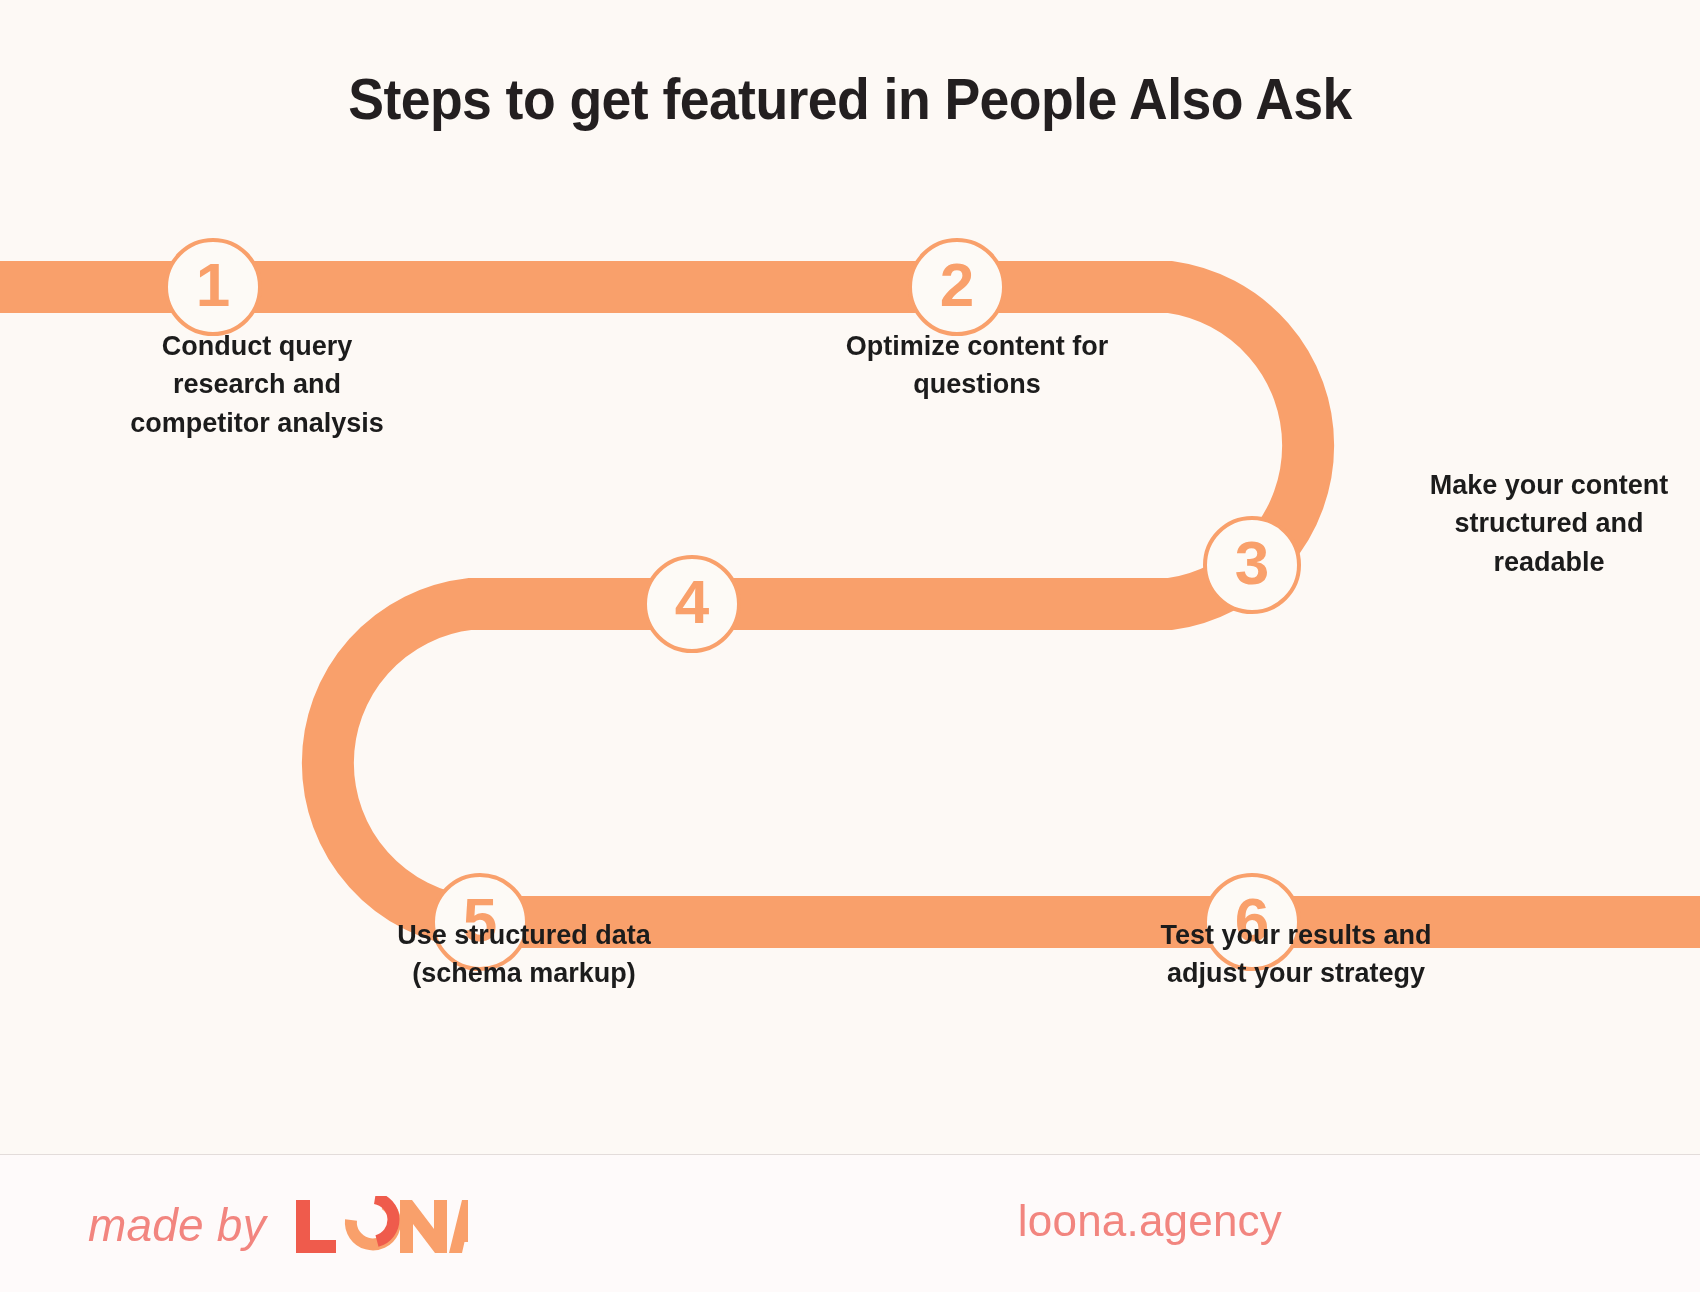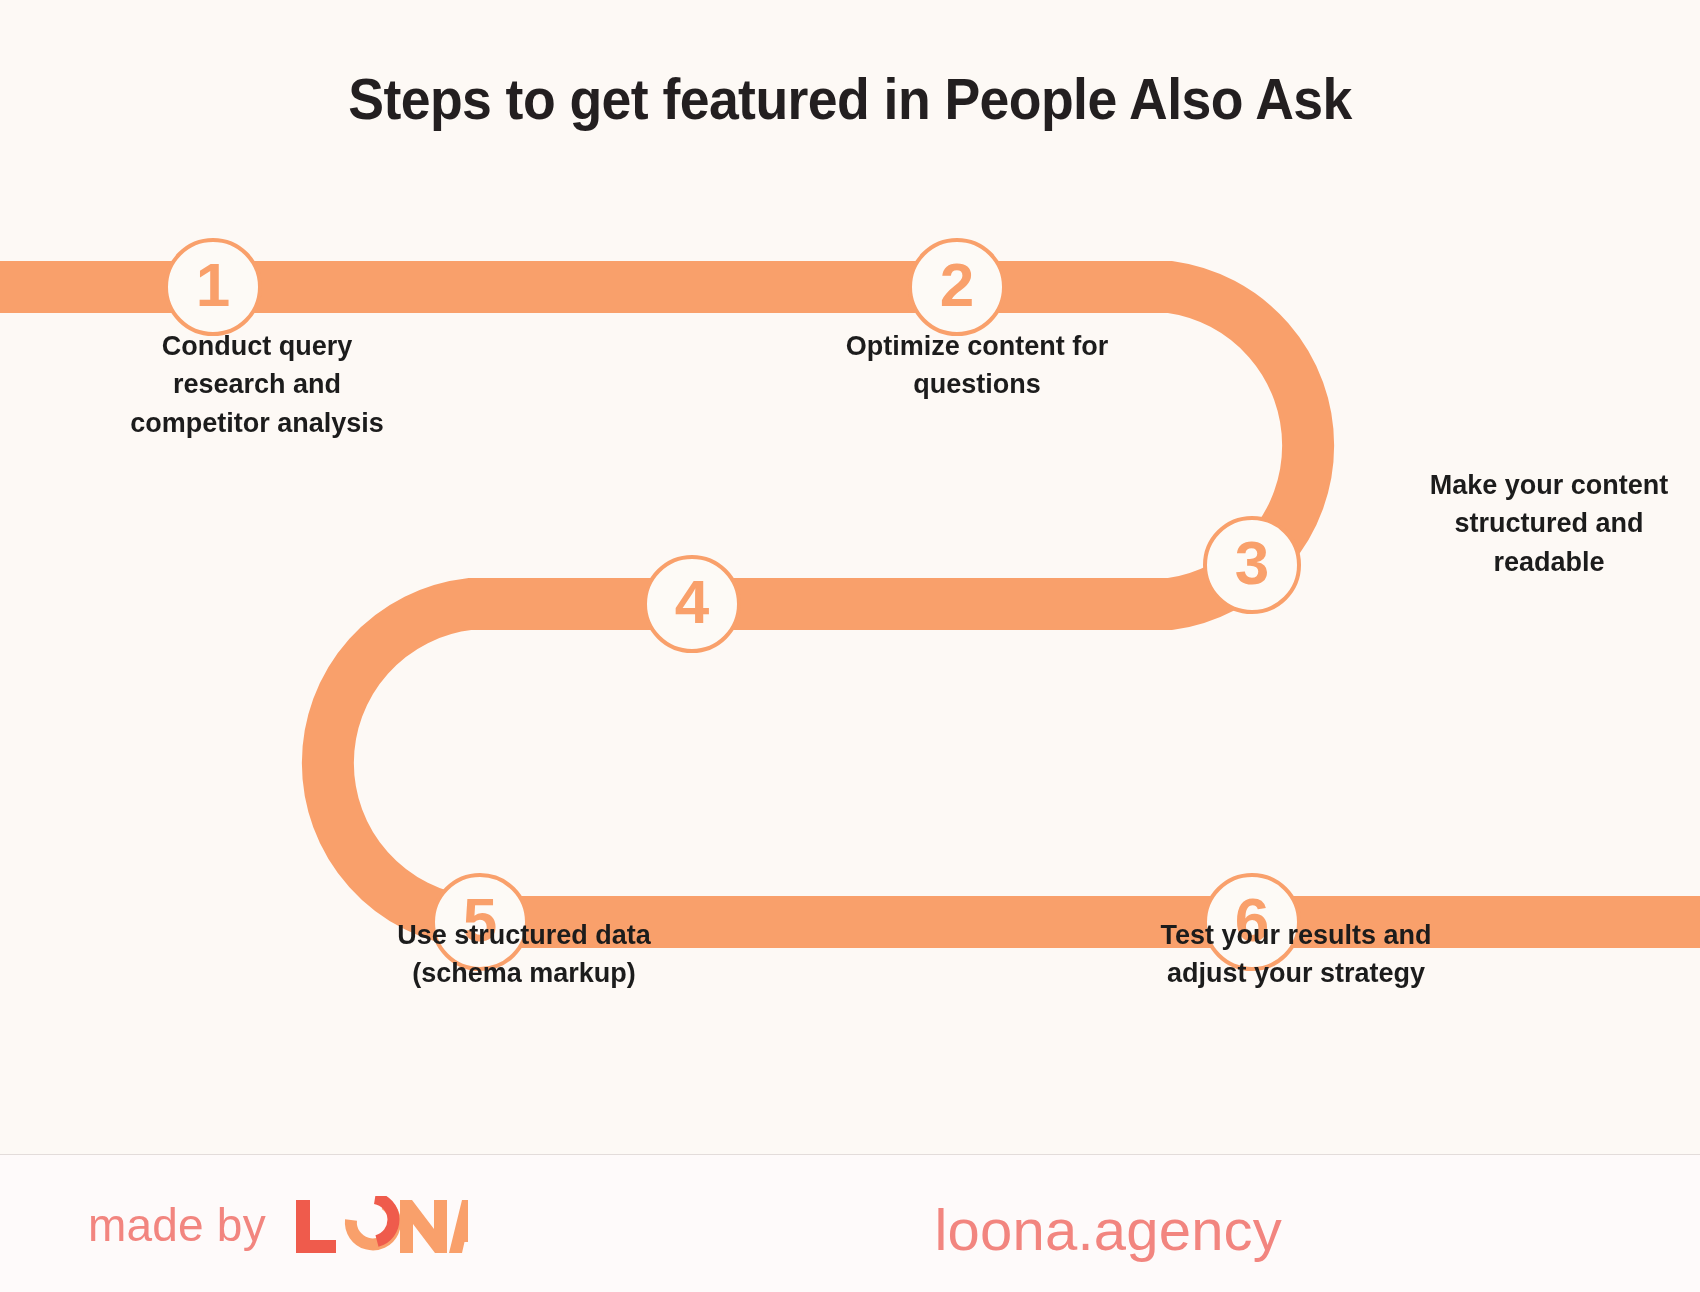--- a/index.html
+++ b/index.html
@@ -73,25 +73,26 @@
   .made-by-wrap{
     position:absolute;left:88px;top:1196px;
     display:flex;align-items:center;gap:26px;
   }
   .made-by-text{
     font-size:46px;
     color:#F2857F;
     font-weight:400;
     letter-spacing:0.2px;
     font-family:"Liberation Sans","DejaVu Sans",sans-serif;
+    font-style:italic;
   }
   .loona-logo{display:flex;align-items:center;height:58px;}
   .agency-url{
     position:absolute;right:78px;top:1196px;
-    font-size:58px;
+    font-size:44px;
     color:#F2857F;
     font-weight:400;
     letter-spacing:0.2px;
     font-family:"Liberation Sans","DejaVu Sans",sans-serif;
   }
 </style>
 </head>
 <body>
 
 <div id="page">

